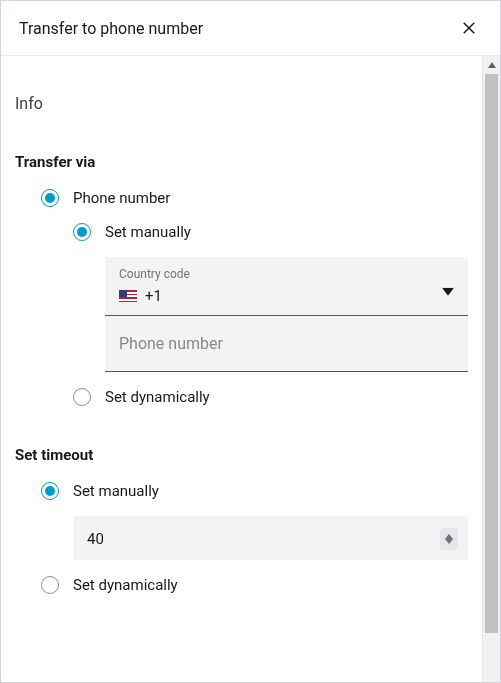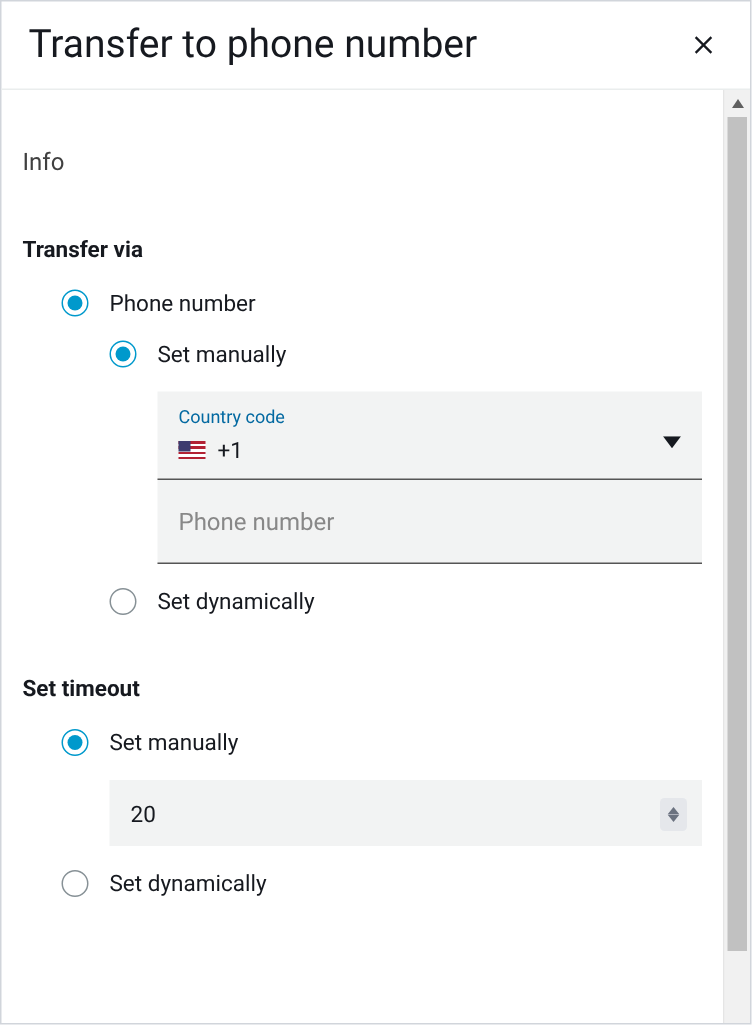--- a/index.html
+++ b/index.html
@@ -22,21 +22,21 @@
       position: relative;
     }
     .panel-header {
       display: flex;
       align-items: center;
       justify-content: space-between;
       padding: 14px 18px 14px 18px;
       border-bottom: 1px solid #eaeded;
     }
     .panel-title {
-      font-size: 26px;
+      font-size: 16px;
       font-weight: 400;
       color: #16191f;
     }
     .close-btn {
       background: none;
       border: none;
       cursor: pointer;
       padding: 4px;
       display: flex;
       align-items: center;
@@ -153,21 +153,21 @@
     .country-code-field {
       padding: 10px 14px 10px 14px;
       border-bottom: 1px solid #555;
       display: flex;
       flex-direction: column;
       gap: 6px;
       position: relative;
     }
     .field-small-label {
       font-size: 12px;
-      color: #0369a1;
+      color: #737373;
     }
     .country-value-row {
       display: flex;
       align-items: center;
       gap: 8px;
     }
     .flag {
       width: 18px;
       height: 12px;
       display: inline-block;
@@ -313,21 +313,21 @@
 
         <div class="radio-row">
           <span class="radio-outer selected">
               <span class="radio-inner"></span>
             </span>
           <span class="radio-label">Set manually</span>
         </div>
 
         <div class="field-block">
           <div class="timeout-field">
-            <div class="timeout-value">20</div>
+            <div class="timeout-value">40</div>
             <div class="stepper">
               <svg viewBox="0 0 8 5">
                   <polygon points="4,0 8,5 0,5" fill="#6b7280"></polygon>
                 </svg>
               <svg viewBox="0 0 8 5">
                   <polygon points="0,0 8,0 4,5" fill="#6b7280"></polygon>
                 </svg>
             </div>
           </div>
         </div>

